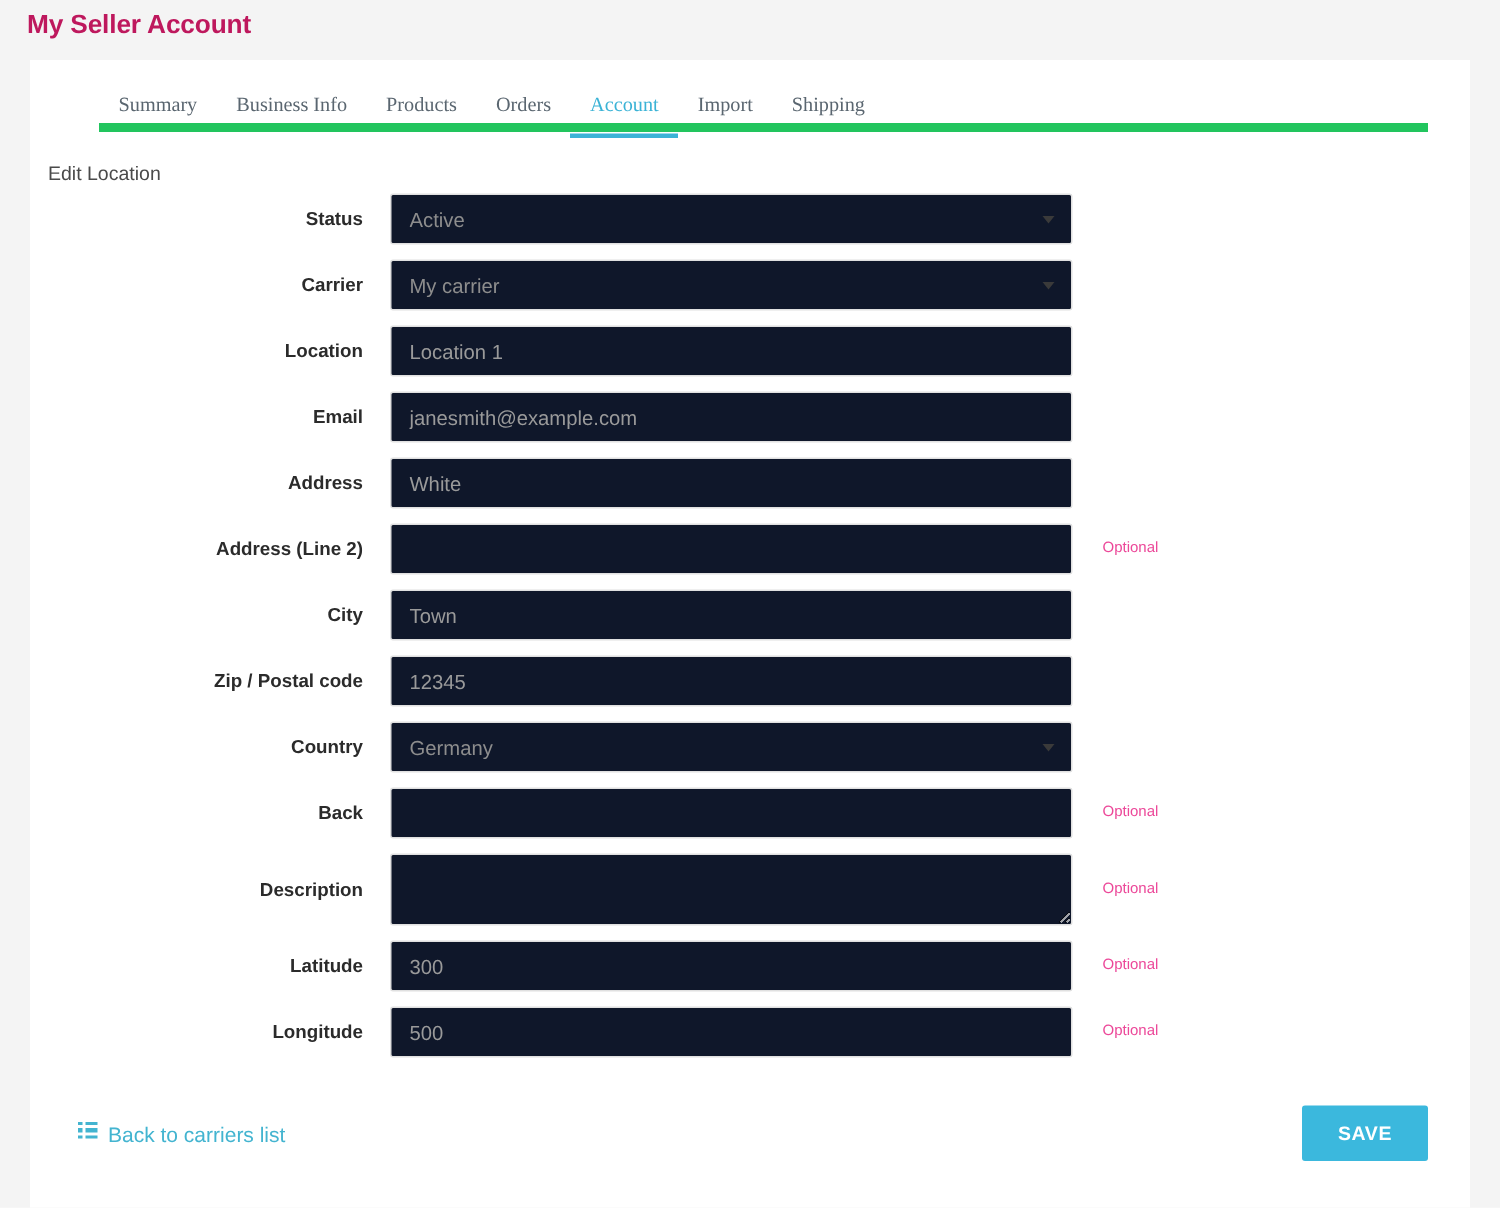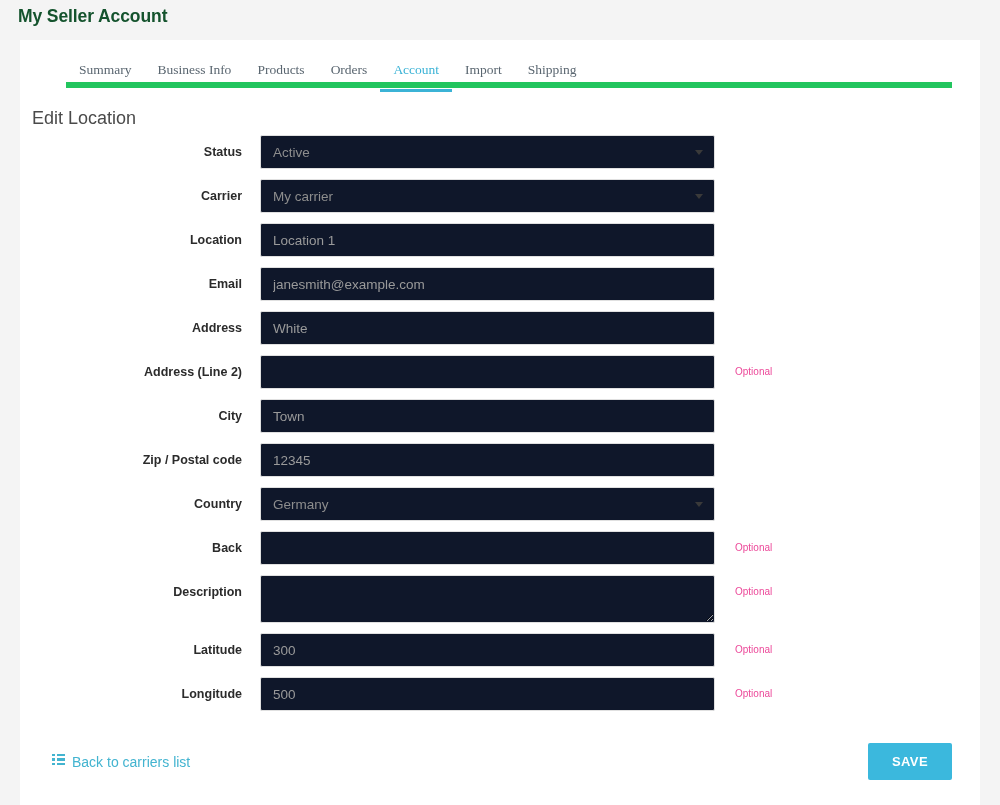--- a/index.html
+++ b/index.html
@@ -7,21 +7,21 @@
     margin: 0; padding: 0;
     width: 1000px; height: 805px;
     background: #f4f4f4;
     font-family: "Liberation Sans", sans-serif;
     -webkit-font-smoothing: antialiased;
   }
 
   #page-title {
     font-size: 17.5px;
     font-weight: bold;
-    color: #14532d;
+    color: #be185d;
     padding: 6px 0 0 18px;
     letter-spacing: -0.1px;
   }
 
   #card {
     position: absolute;
     left: 20px;
     top: 40px;
     width: 960px;
     min-height: 765px;
@@ -47,33 +47,33 @@
     margin-bottom: -1px;
     white-space: nowrap;
   }
   .tab.active {
     color: #3bb3d6;
     border-bottom-color: #3bb3d6;
   }
 
   
   #section-title {
-    font-size: 18px;
+    font-size: 13px;
     color: #4a4a4a;
     padding: 20px 0 0 12px;
     font-weight: normal;
   }
 
   
   #form {
     padding-top: 6px;
   }
   .row {
     display: flex;
-    align-items: flex-start;
+    align-items: center;
     margin-bottom: 10px;
   }
   .row .label {
     width: 240px;
     text-align: right;
     padding-right: 18px;
     font-size: 12.5px;
     font-weight: bold;
     color: #2b2b2b;
     line-height: 34px;

